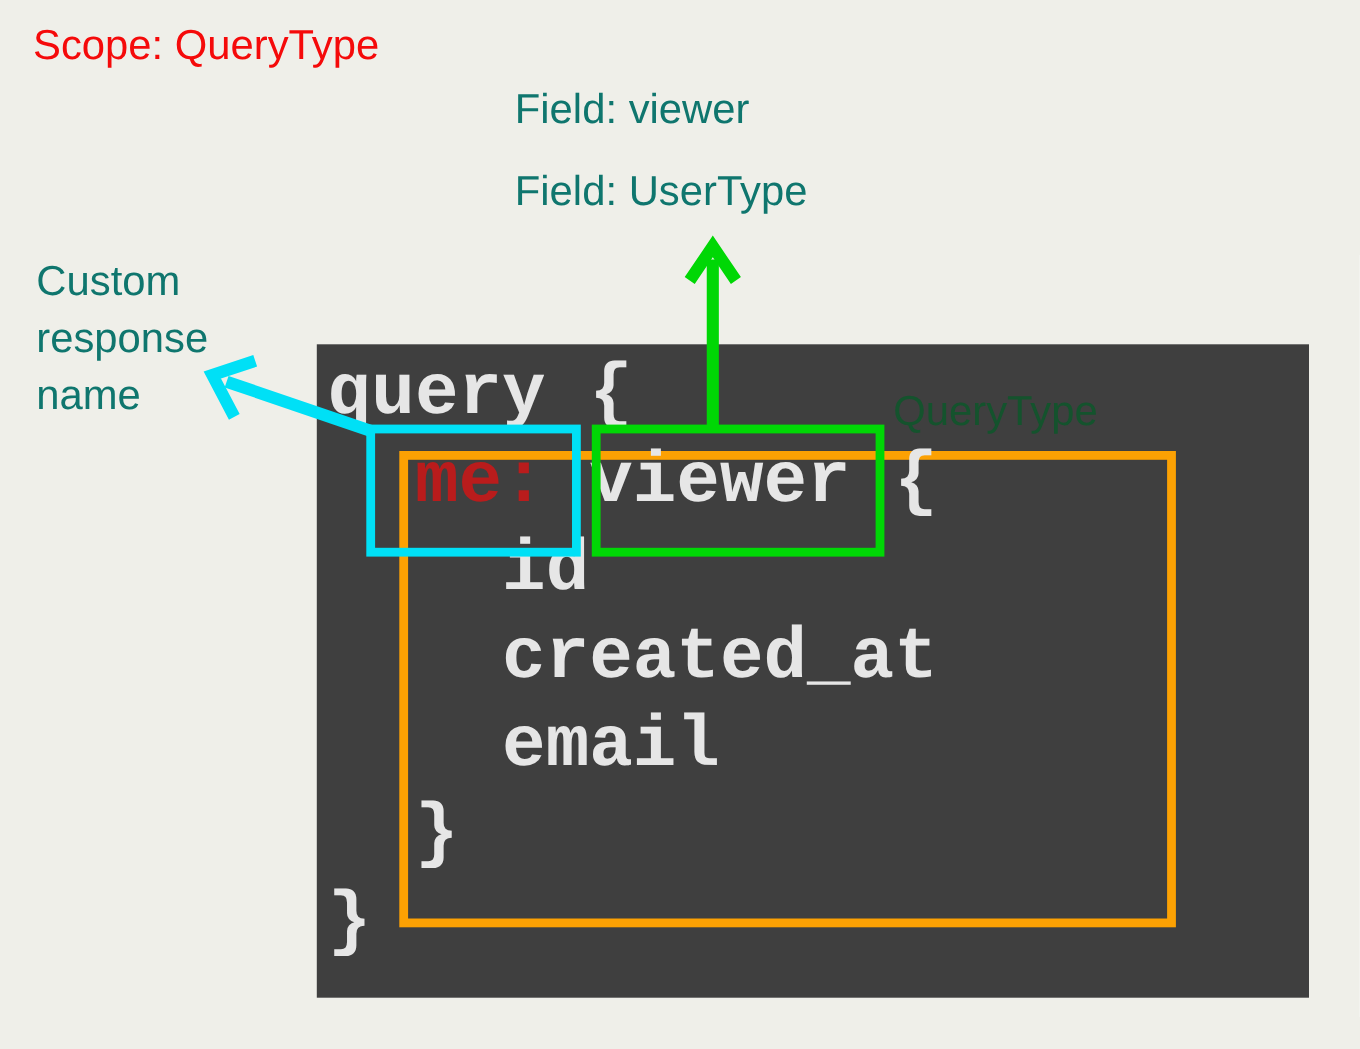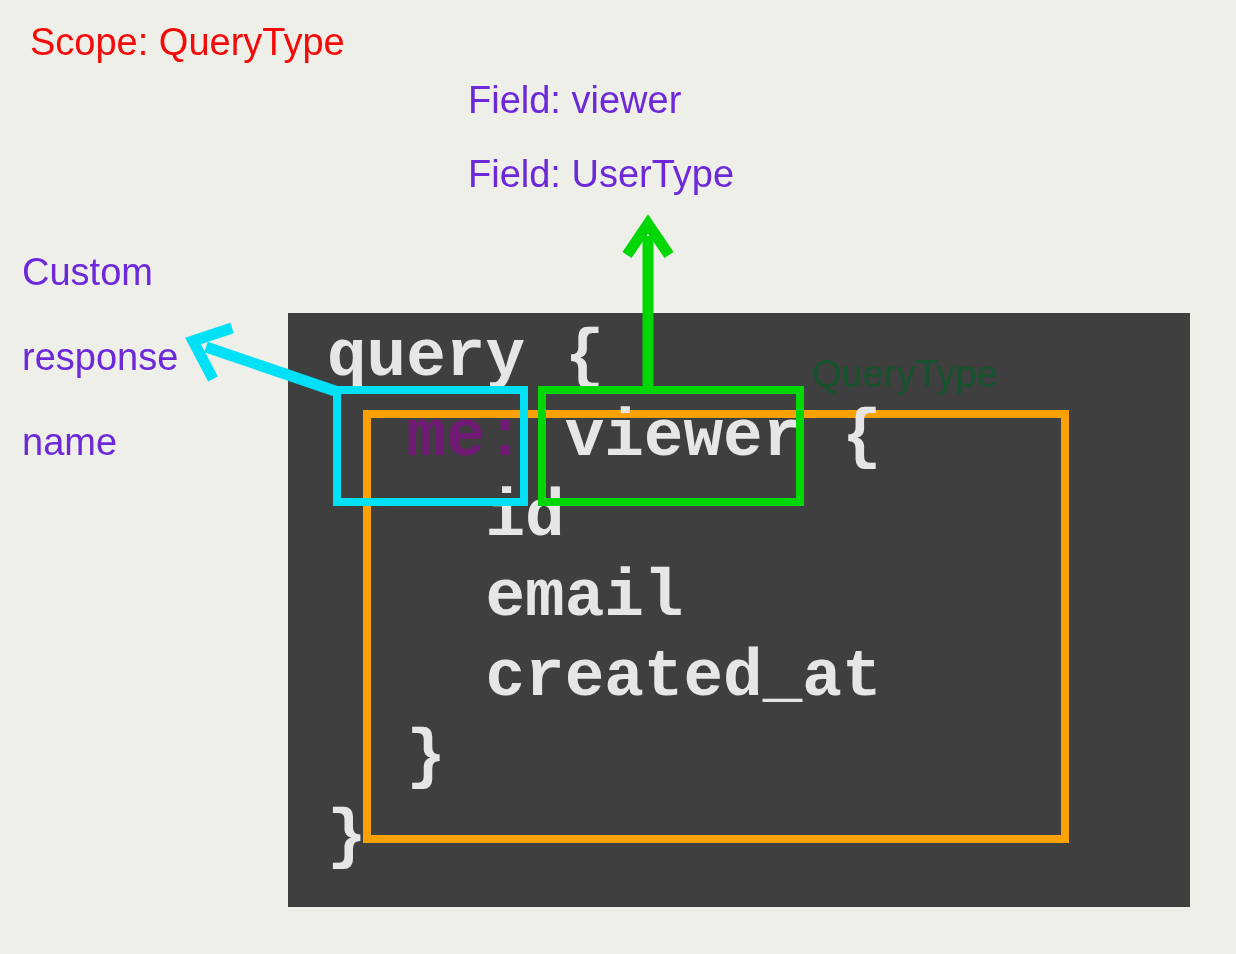--- a/index.html
+++ b/index.html
@@ -4,57 +4,57 @@
 <style>
   html,body{margin:0;padding:0;}
   .canvas{
     position:relative;
     width:1236px;height:954px;
     background:#EFEFE9;
     overflow:hidden;
     font-family:"Liberation Sans", sans-serif;
   }
   
-  .label{position:absolute;color:#6d28d9;font-size:38px;line-height:1.2;}
+  .label{position:absolute;color:#0f766e;font-size:38px;line-height:1.2;}
   .scope-label{left:30px;top:20px;color:#F50A0A;}
   .field-label{left:468px;top:78px;}
   .type-label{left:468px;top:152px;}
-  .custom-label{left:22px;top:230px;width:230px;line-height:85px;}
+  .custom-label{left:33px;top:230px;width:230px;line-height:52px;}
   .querytype-label{left:812px;top:352px;color:#14532d;z-index:2;}
   
   .code-block{
     position:absolute;left:288px;top:313px;width:902px;height:594px;
     background:#3F3F3F;z-index:0;
   }
   .code{
     position:absolute;left:298px;top:318px;margin:0;z-index:2;
     font-family:"Liberation Mono", monospace;
     font-size:66px;font-weight:700;line-height:80px;
     color:#E6E6E6;
   }
-  .code .ln{display:block;white-space:pre;margin-left:29px;}
-  .code .alias{color:#701a75;}
+  .code .ln{display:block;white-space:pre;}
+  .code .alias{color:#b91c1c;}
   
   .hbox{position:absolute;background:transparent;}
   .orange-box{left:363px;top:410px;width:690px;height:417px;border:8px solid #FCA103;z-index:1;}
   .cyan-box{left:333px;top:386px;width:179px;height:104px;border:8px solid #00E0F6;z-index:3;}
   .green-box{left:538px;top:386px;width:250px;height:104px;border:8px solid #00D705;z-index:3;}
   
   .arrows{position:absolute;left:0;top:0;z-index:4;pointer-events:none;}
 </style>
 </head>
 <body>
 
 <div class="canvas">
 
   <div class="code-block"></div>
 
   <div class="hbox orange-box"></div>
 
-  <pre class="code"><span class="ln">query {</span><span class="ln"><span>  </span><span class="alias">me:</span><span> viewer {</span></span><span class="ln">    id</span><span class="ln">    email</span><span class="ln">    created_at</span><span class="ln">  }</span><span class="ln">}</span></pre>
+  <pre class="code"><span class="ln">query {</span><span class="ln"><span>  </span><span class="alias">me:</span><span> viewer {</span></span><span class="ln">    id</span><span class="ln">    created_at</span><span class="ln">    email</span><span class="ln">  }</span><span class="ln">}</span></pre>
 
   <div class="hbox cyan-box"></div>
   <div class="hbox green-box"></div>
 
   <div class="label scope-label">Scope: QueryType</div>
   <div class="label field-label">Field: viewer</div>
   <div class="label type-label">Field: UserType</div>
   <div class="label custom-label">Custom response name</div>
   <div class="label querytype-label">QueryType</div>
 

